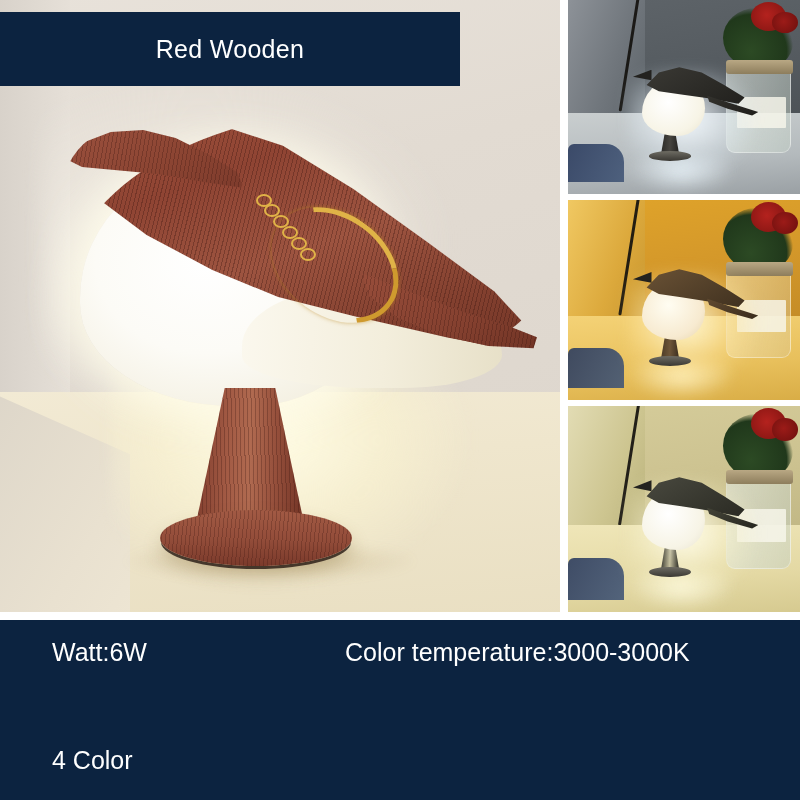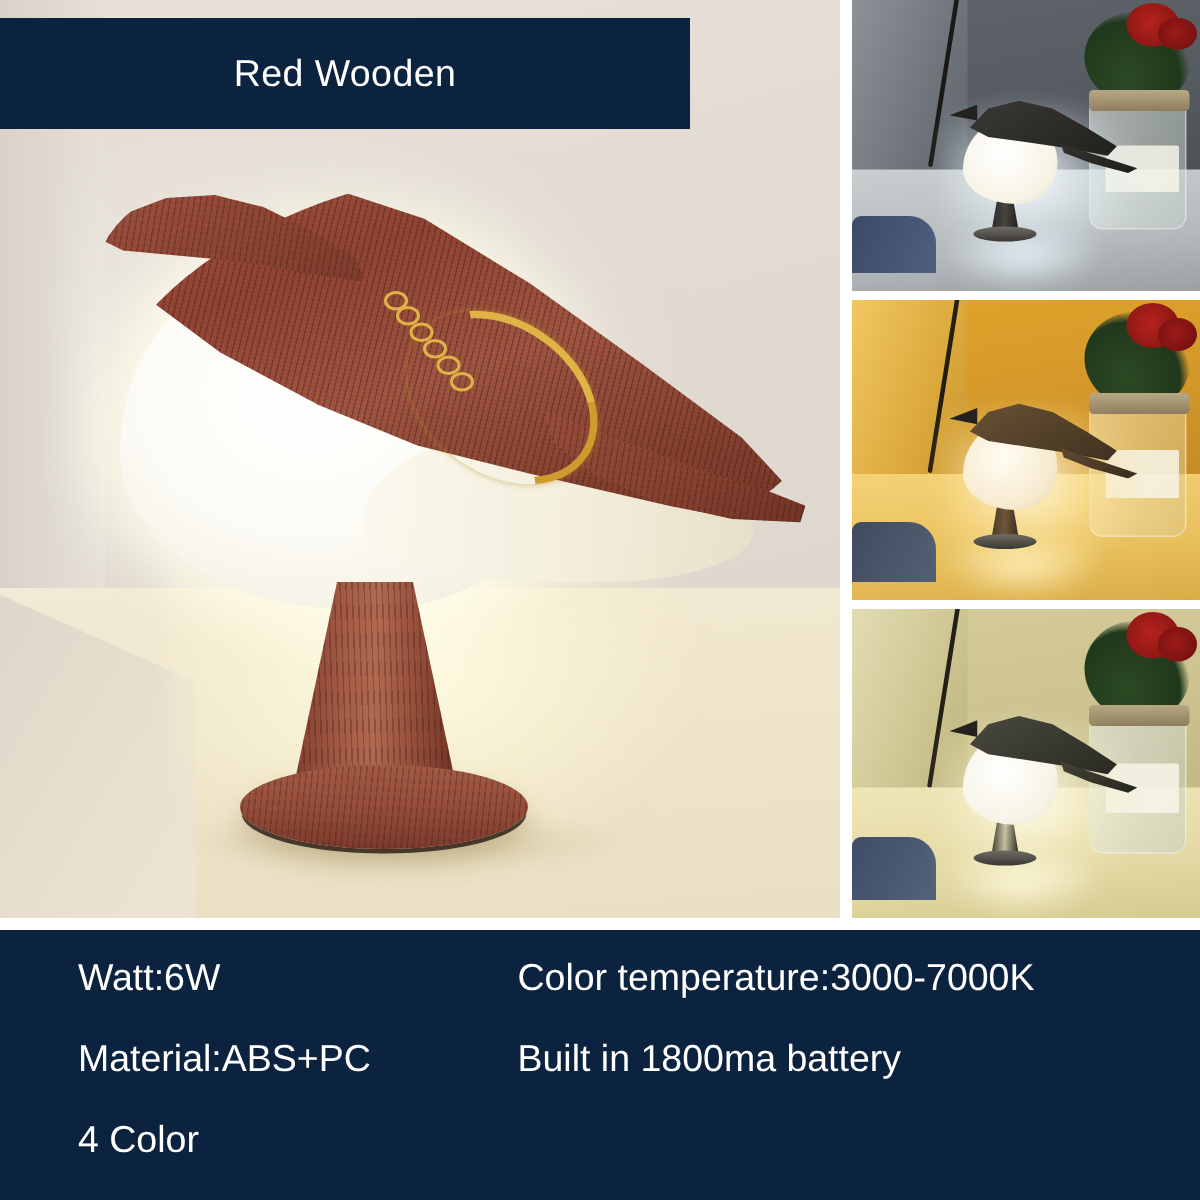--- a/index.html
+++ b/index.html
@@ -281,24 +281,20 @@
           <div class="sc-beak"></div>
         </div>
       </div>
 
     </div>
   </div>
 
   <div class="specs">
     <div class="spec-row r0">
       <span class="spec-col-a">Watt:6W</span>
-      <span class="spec-col-b">Color temperature:3000-7000K</span>
-    </div>
-    <div class="spec-row r1">
-      <span class="spec-col-a">Material:ABS+PC</span>
-      <span class="spec-col-b">Built in 1800ma battery</span>
+      <span class="spec-col-b">Color temperature:3000-3000K</span>
     </div>
     <div class="spec-row r2">
       <span class="spec-col-a">4 Color</span>
     </div>
   </div>
 
 </div>
 
 </body></html>

